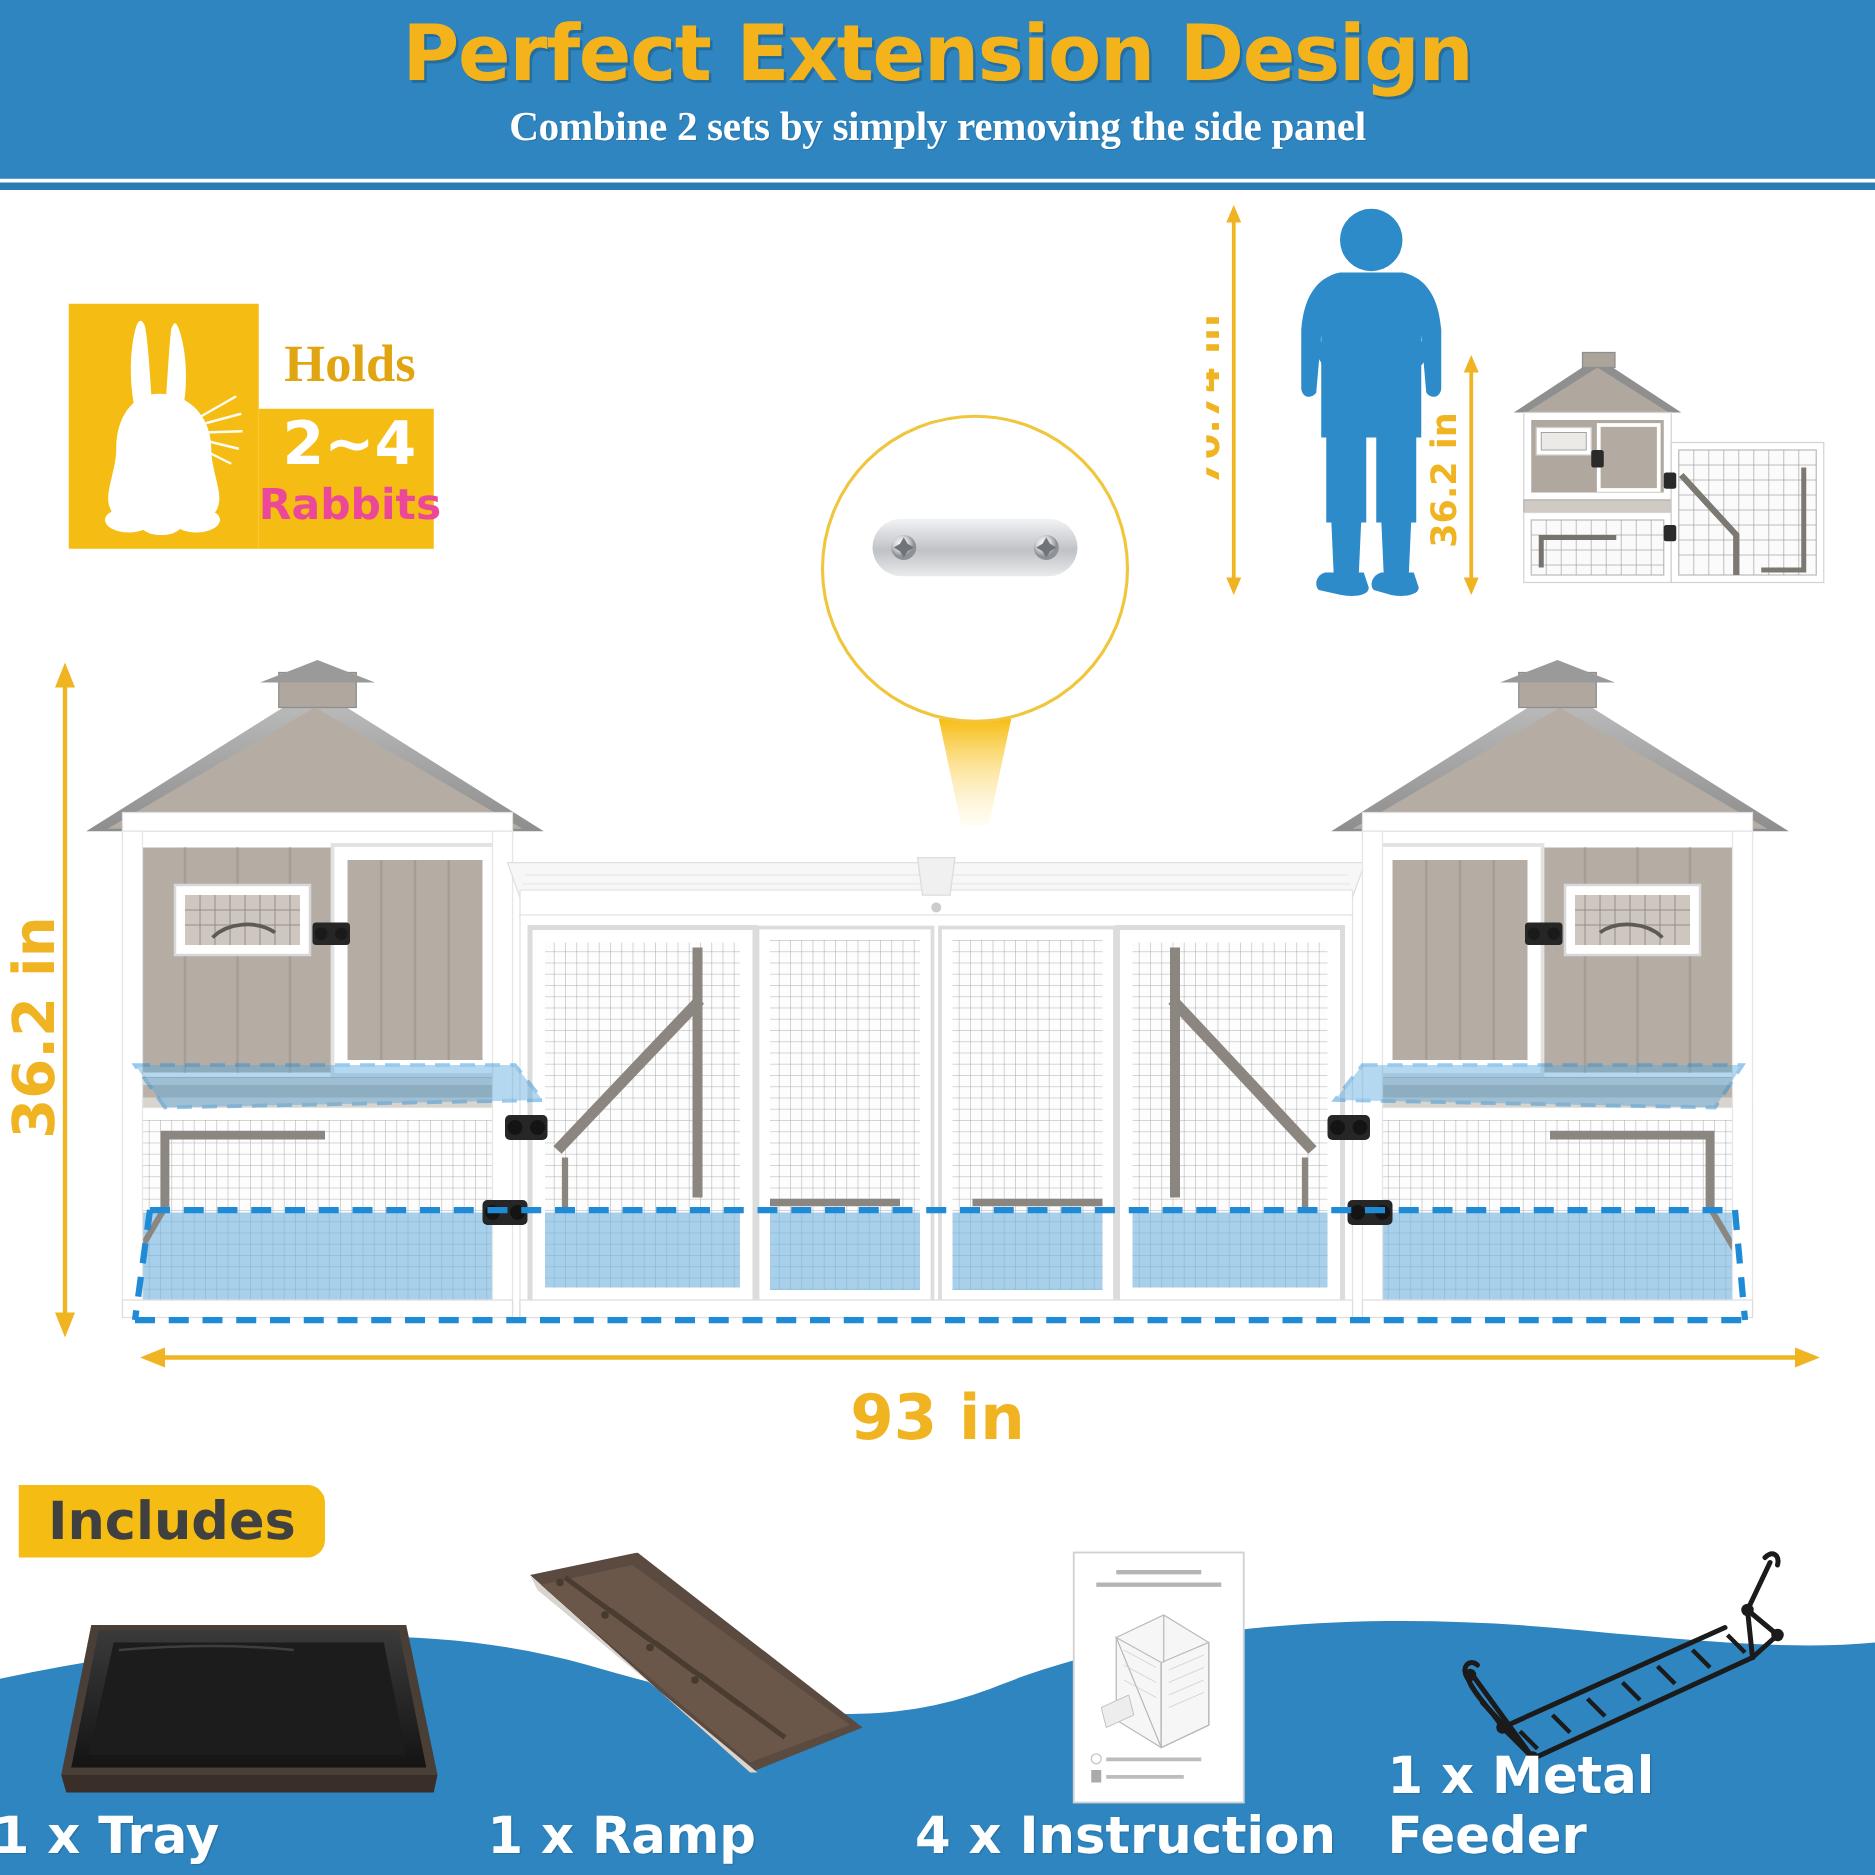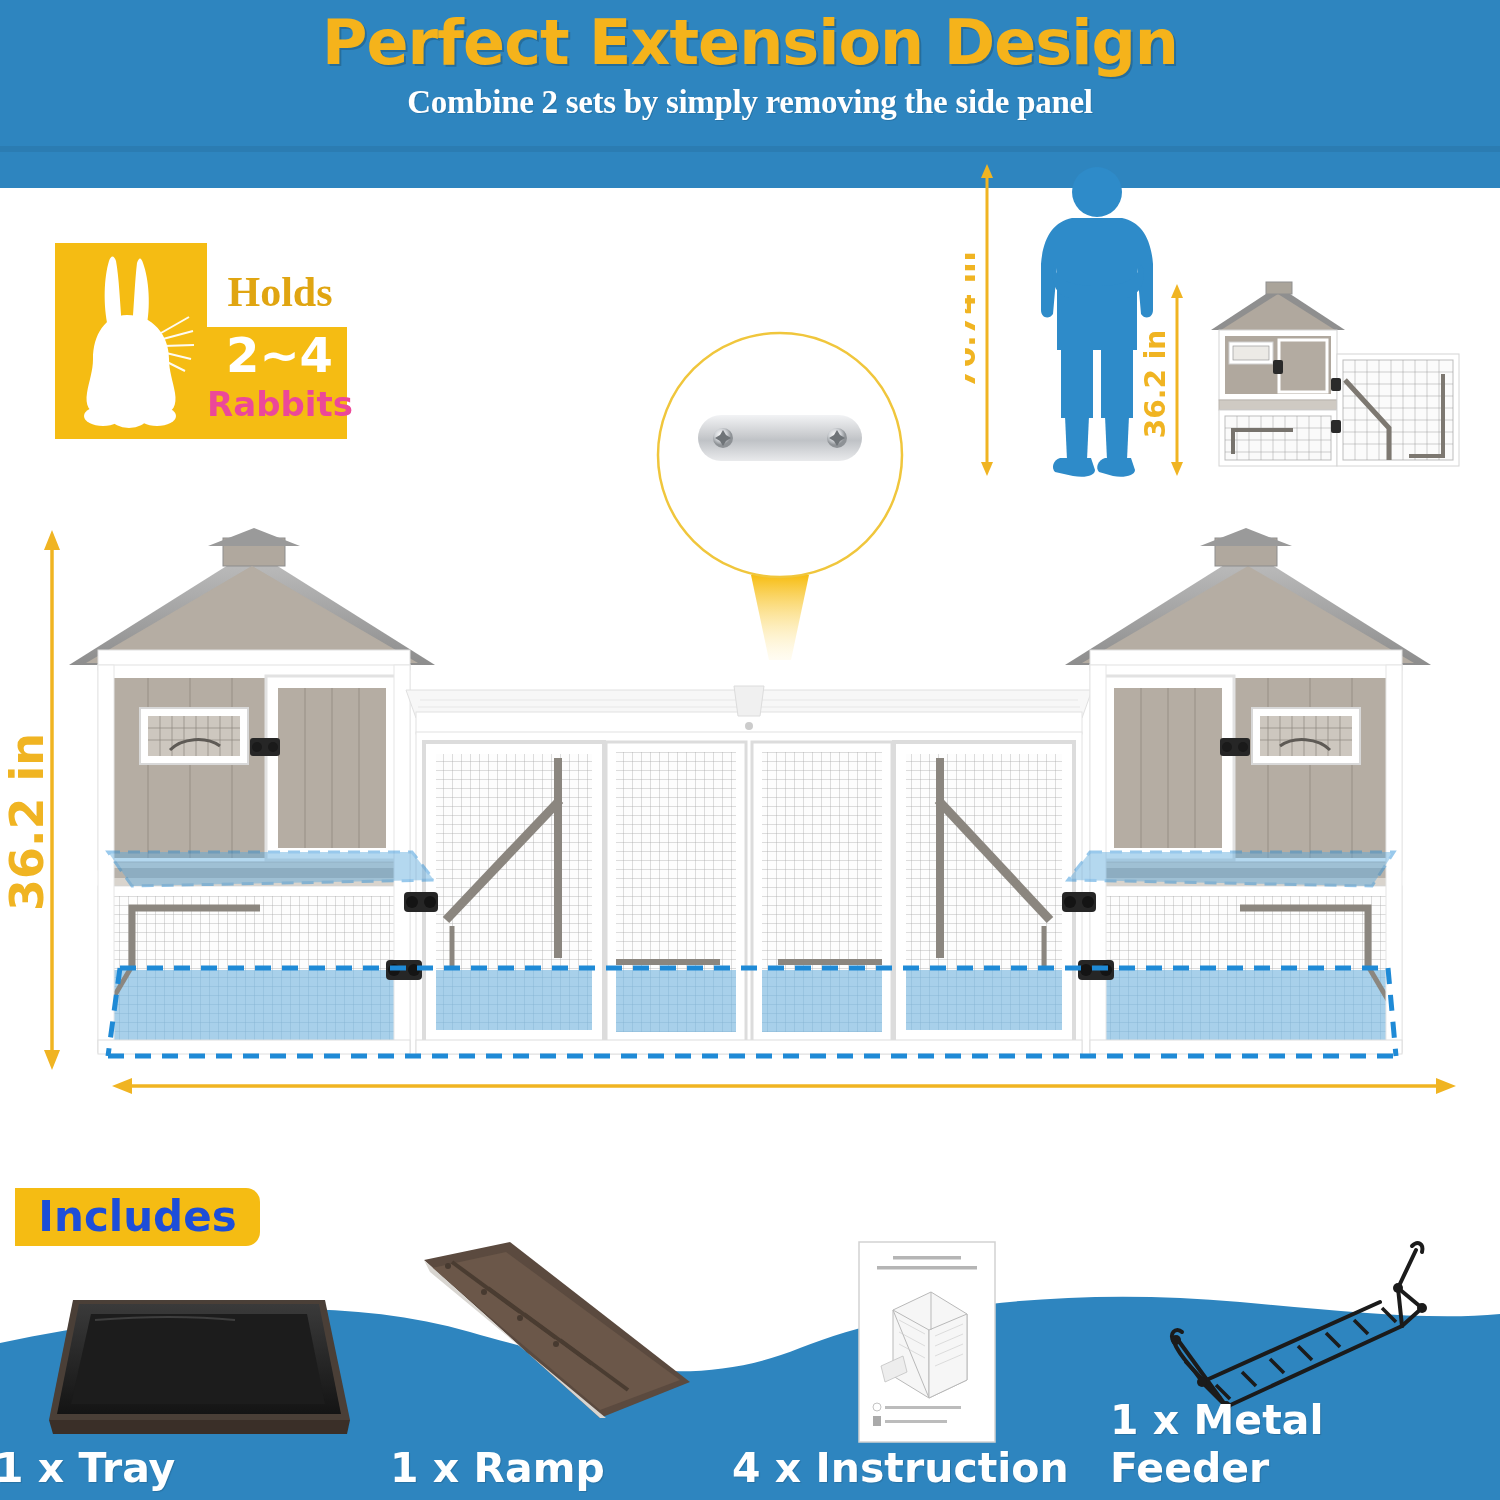--- a/index.html
+++ b/index.html
@@ -1,21 +1,21 @@
 <!DOCTYPE html>
 <html><head>
 <meta charset="utf-8">
 <style>
   html,body{margin:0;padding:0;}
   body{width:1500px;height:1500px;background:#ffffff;
        font-family:"Liberation Sans",sans-serif;overflow:hidden;}
   .page{position:relative;width:1500px;height:1500px;overflow:hidden;background:#fff;}
 
   
-  .banner{position:absolute;left:0;top:0;width:1500px;height:188px;background:#2e85bf;}
+  .banner{position:absolute;left:0;top:0;width:1500px;height:143px;background:#2e85bf;}
   .banner-edge{position:absolute;left:0;top:146px;width:1500px;height:6px;background:#2b7cb2;}
   .banner h1{position:absolute;left:0;top:6px;width:1500px;margin:0;text-align:center;
      font-size:62px;font-weight:bold;color:#f5b31b;letter-spacing:-1px;
      font-family:"DejaVu Sans","Liberation Sans",sans-serif;
      text-shadow:2px 2px 0 rgba(0,0,0,.18);}
   .banner h2{position:absolute;left:0;top:84px;width:1500px;margin:0;text-align:center;
      font-size:33px;font-weight:bold;color:#ffffff;letter-spacing:-.3px;
      font-family:Liberation Serif, serif;
      text-shadow:1px 1px 0 rgba(0,0,0,.12);}
 
@@ -58,21 +58,21 @@
   .dim{position:absolute;color:#f0b422;font-weight:bold;
      font-family:"DejaVu Sans","Liberation Sans",sans-serif;white-space:nowrap;}
   .dim-h{left:-62px;top:795px;font-size:46px;transform:rotate(-90deg);transform-origin:center;}
   .dim-w{left:0;top:1105px;width:1500px;text-align:center;font-size:50px;}
   .dim-70{font-size:30px;}
 
   
   .includes{position:absolute;left:0;top:1180px;width:1500px;height:320px;}
   .inc-badge{position:absolute;left:15px;top:8px;width:245px;height:58px;
      background:#f5bc13;border-radius:0 14px 14px 0;}
-  .inc-badge span{display:block;line-height:58px;text-align:center;color:#1d4ed8;
+  .inc-badge span{display:block;line-height:58px;text-align:center;color:#404040;
      font-size:42px;font-weight:bold;font-family:"DejaVu Sans","Liberation Sans",sans-serif;}
   .inc-label{position:absolute;bottom:8px;width:380px;text-align:left;color:#ffffff;
      font-size:41px;font-weight:bold;font-family:"DejaVu Sans","Liberation Sans",sans-serif;
      text-shadow:1px 1px 1px rgba(0,0,0,.15);}
   .l1{left:-5px;} .l2{left:390px;} .l3{left:732px;} .l4{left:1110px;}
 </style>
 </head>
 <body>
 
 <div class="page">
@@ -427,20 +427,21 @@
         <polygon points="1436,586 1416,578 1416,594" stroke="none"></polygon>
       </g>
     </svg>
 
     <div class="arealbl a245L">2.45 ft²</div>
     <div class="arealbl a245R">2.45 ft²</div>
     <div class="arealbl a1132">11.32 ft²</div>
   </div>
 
   <div class="dim dim-h">36.2 in</div>
+  <div class="dim dim-w">93 in</div>
 
   <div class="includes">
     <svg width="1500" height="320" viewBox="0 0 1500 320" style="position:absolute;left:0;top:0;">
       <path d="M0 163 C160 130 330 112 470 152 C610 192 700 208 800 168
                C900 128 1060 106 1240 122 C1340 131 1430 141 1500 134 L1500 320 L0 320 Z" fill="#2e85bf"></path>
     </svg>
 
     <div class="inc-badge">
       <span>Includes</span>
     </div>

